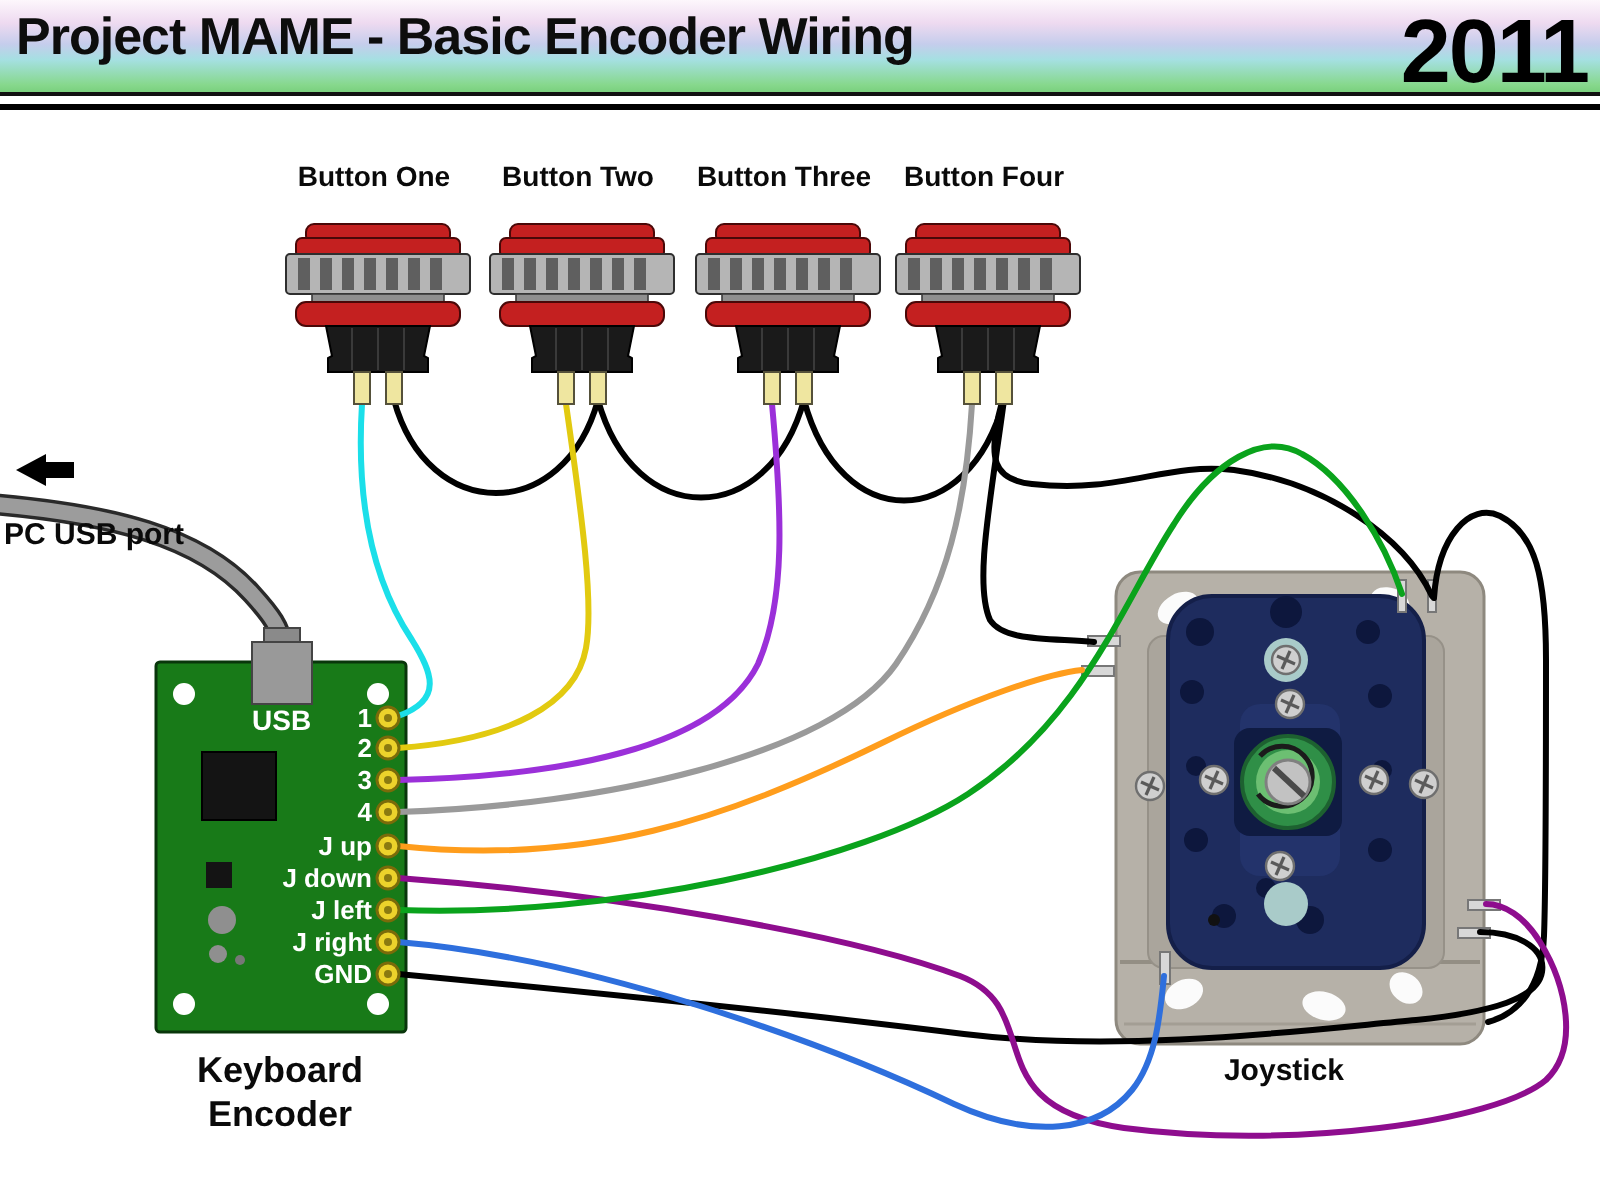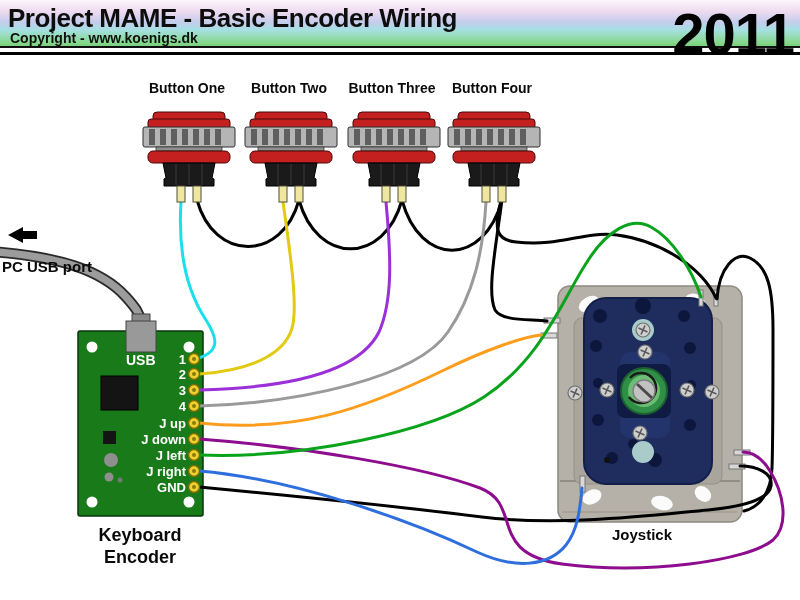--- a/index.html
+++ b/index.html
@@ -2,34 +2,33 @@
 <html><head>
 <meta charset="utf-8">
 <style>
   html,body{margin:0;padding:0;background:#fff;}
   body{width:800px;height:600px;overflow:hidden;font-family:"Liberation Sans",sans-serif;}
   .header{position:relative;width:800px;height:46px;
     background:linear-gradient(180deg,#fdf7fc 0%,#eedaf0 25%,#c5cdec 48%,#a5e0e2 65%,#87d88d 92%,#7ad07e 100%);
     border-bottom:2px solid #101010;text-align:center;}
   .title{position:absolute;left:8px;top:3px;font-size:26px;font-weight:bold;color:#0d0d0d;letter-spacing:-0.5px;}
   .copyright{position:absolute;left:10px;top:30px;font-size:14px;font-weight:bold;color:#101010;}
-  .year{position:absolute;right:6px;top:0px;font-size:58px;font-weight:bold;color:#000;letter-spacing:-1px;}
+  .year{position:absolute;right:6px;top:0px;font-size:45px;font-weight:bold;color:#000;letter-spacing:-1px;}
   .rule-gap{width:800px;height:4px;background:#ffffff;}
   .rule{width:800px;height:3px;background:#000000;}
   svg{display:block;}
   svg text{font-family:"Liberation Sans",sans-serif;}
   .caption{font-weight:bold;fill:#0a0a0a;}
   .pinlabel{font-weight:bold;fill:#ffffff;}
 </style>
 </head>
 <body>
 
 <div class="header">
   <div class="title">Project MAME - Basic Encoder Wiring</div>
-  <div class="copyright">Copyright - www.koenigs.dk</div>
   <div class="year">2011</div>
 </div>
 <div class="rule-gap"></div>
 <div class="rule"></div>
 
 <svg id="diagram" width="800" height="545" viewBox="0 55 800 545">
 
   <g>
     <polygon points="8,235 23,227 23,231 37,231 37,239 23,239 23,243" fill="#000"></polygon>
     <path d="M-4,252 C55,257 100,268 126,297 C136,308 140,314 141,322" fill="none" stroke="#2a2a2a" stroke-width="11"></path>

